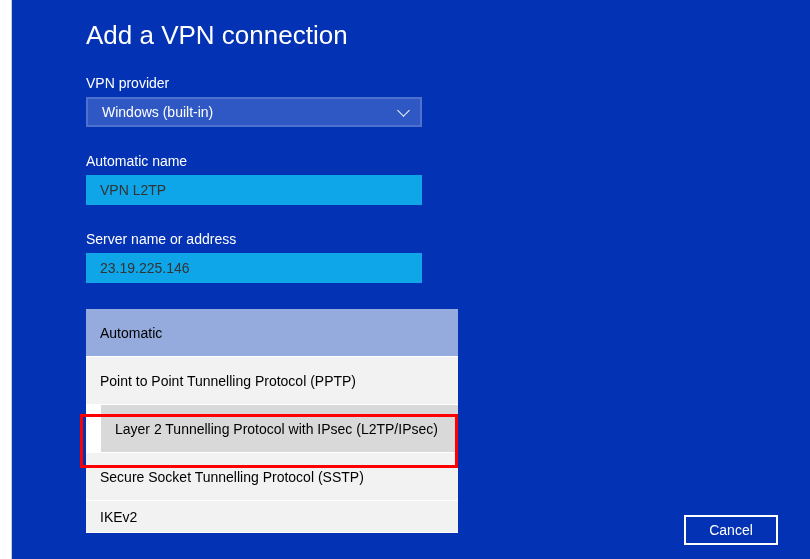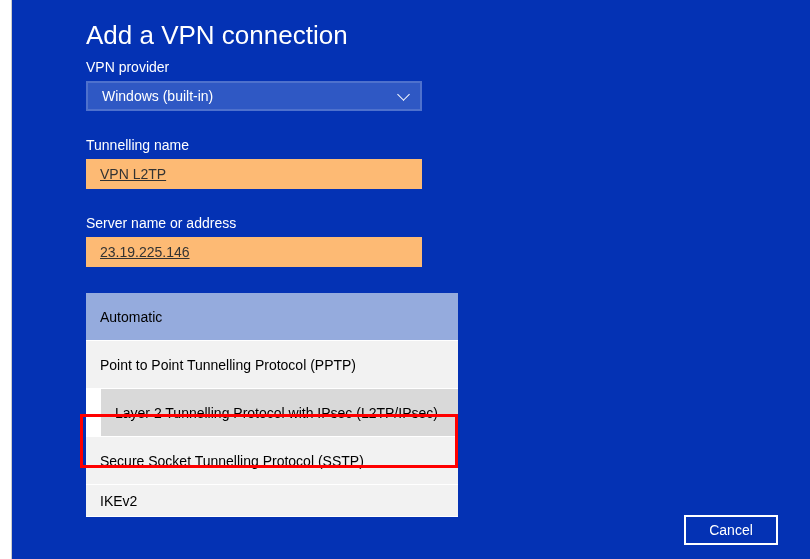--- a/index.html
+++ b/index.html
@@ -32,21 +32,21 @@
       height: 559px;
       background: #0432b4;
       color: #fff;
     }
     .content {
       padding: 20px 0 0 74px;
     }
     h1.title {
       font-size: 26px;
       font-weight: 300;
-      margin-bottom: 8px;
+      margin-bottom: 24px;
       color: #fff;
     }
     .field-label {
       font-size: 14px;
       font-weight: 400;
       margin-bottom: 6px;
       color: #fff;
     }
     .group {
       margin-bottom: 26px;
@@ -79,27 +79,26 @@
       border-right: 1px solid #fff;
       border-bottom: 1px solid #fff;
       transform: rotate(45deg);
       position: absolute;
       right: 4px;
       top: -6px;
     }
     .text-input {
       width: 336px;
       height: 30px;
-      background: #fdba74;
+      background: #0ea5e9;
       border: none;
       color: #333;
       font-size: 14px;
       padding: 0 14px;
       outline: none;
-      text-decoration: underline;
     }
     .dropdown-list {
       width: 372px;
       background: #fff;
       color: #000;
       position: relative;
     }
     .dropdown-item {
       height: 48px;
       display: flex;
@@ -154,21 +153,21 @@
 
     <div class="group">
       <div class="field-label">VPN provider</div>
       <div class="select-box">
         <span>Windows (built-in)</span>
         <span class="chevron"></span>
       </div>
     </div>
 
     <div class="group">
-      <div class="field-label">Tunnelling name</div>
+      <div class="field-label">Automatic name</div>
       <input type="text" class="text-input" value="VPN L2TP" style="">
     </div>
 
     <div class="group">
       <div class="field-label">Server name or address</div>
       <input type="text" class="text-input" value="23.19.225.146" style="">
     </div>
 
     <div class="group" style="margin-bottom:0;">
       <div class="dropdown-list">

